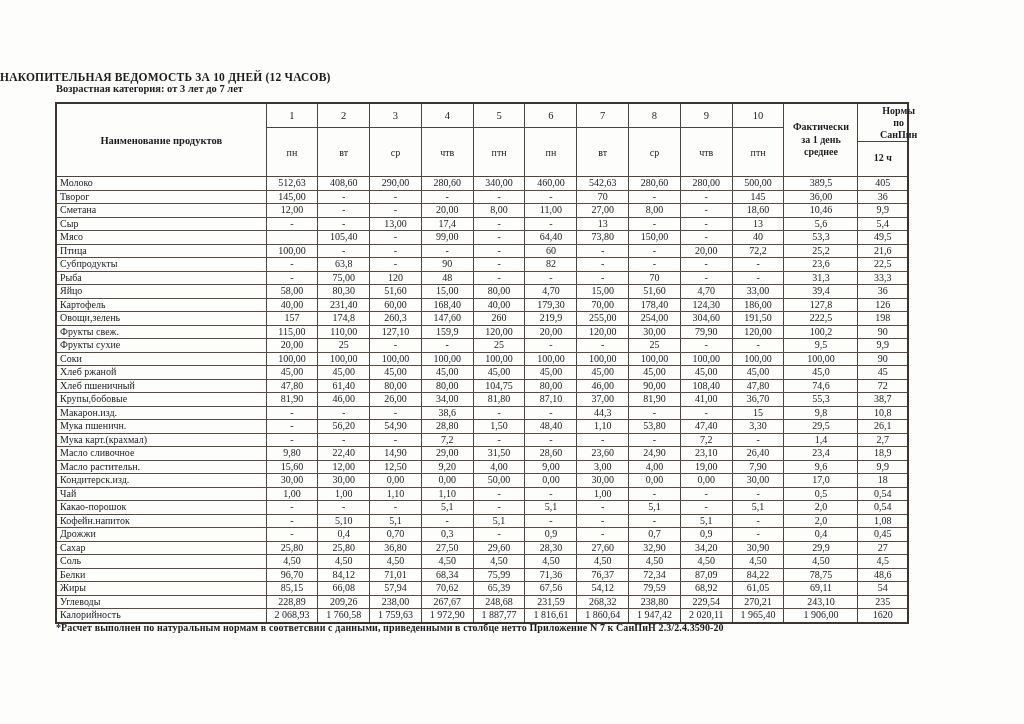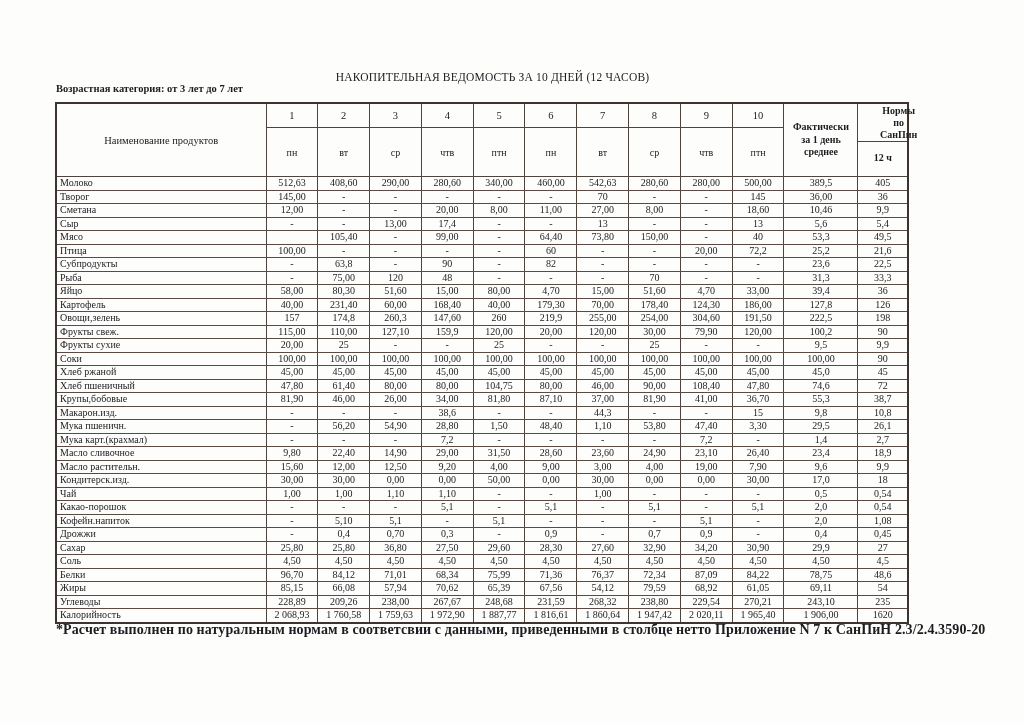--- a/index.html
+++ b/index.html
@@ -6,49 +6,49 @@
   body{
     width:1024px;height:724px;
     background:#fdfdfc;
     font-family:"Liberation Serif","DejaVu Serif",serif;
     color:#1c1c20;
     position:relative;
     overflow:hidden;
   }
   .doc-title{
     position:absolute;top:71px;left:0;width:985px;
-    text-align:center;font-weight:normal;font-size:11.5px;letter-spacing:.2px;
+    font-weight:bold;font-size:11.5px;letter-spacing:.2px;
   }
   .age-category{
     position:absolute;top:83px;left:56px;
     font-weight:bold;font-size:10.5px;
   }
   .tbl-wrap{position:absolute;top:102px;left:55px;}
   table{
     border-collapse:collapse;table-layout:fixed;width:852px;
     border:2px solid #3c3430;
   }
   th,td{border:1px solid #4e443e;}
   thead th{font-weight:normal;background:#fdfdfc;}
-  .prod-h{font-weight:normal;font-size:10.5px;}
+  .prod-h{font-weight:bold;font-size:10.5px;}
   .num-h{height:21px;font-size:10.5px;}
   .day-h{height:46px;font-size:10px;}
   .avg-h{font-weight:bold;font-size:10px;padding:0 4px;line-height:1.25;}
   .norm-h{font-weight:bold;font-size:10px;padding:0;vertical-align:top;}
   .norm-top{height:37px;display:flex;align-items:center;justify-content:center;text-align:center;line-height:1.2;padding:0 2px;margin-left:32px;}
   .norm-bot{height:30px;border-top:1px solid #4e443e;display:flex;align-items:center;justify-content:center;}
   tbody td{
     font-size:10px;height:12.5px;text-align:center;line-height:1;
     padding:0 1px;white-space:nowrap;overflow:hidden;
     border-color:#5b4a44 #4e443e;
   }
   td.prod{text-align:left;padding-left:3px;}
   .footnote{
     position:absolute;top:622px;left:56px;
-    font-weight:bold;font-size:14px;letter-spacing:.1px;
+    font-weight:bold;font-size:10px;letter-spacing:.1px;
   }
 </style>
 </head>
 <body>
 
 <div class="doc-title">НАКОПИТЕЛЬНАЯ ВЕДОМОСТЬ ЗА 10 ДНЕЙ (12 ЧАСОВ)</div>
 <div class="age-category">Возрастная категория: от 3 лет до 7 лет</div>
 
 <div class="tbl-wrap">
   <table>

